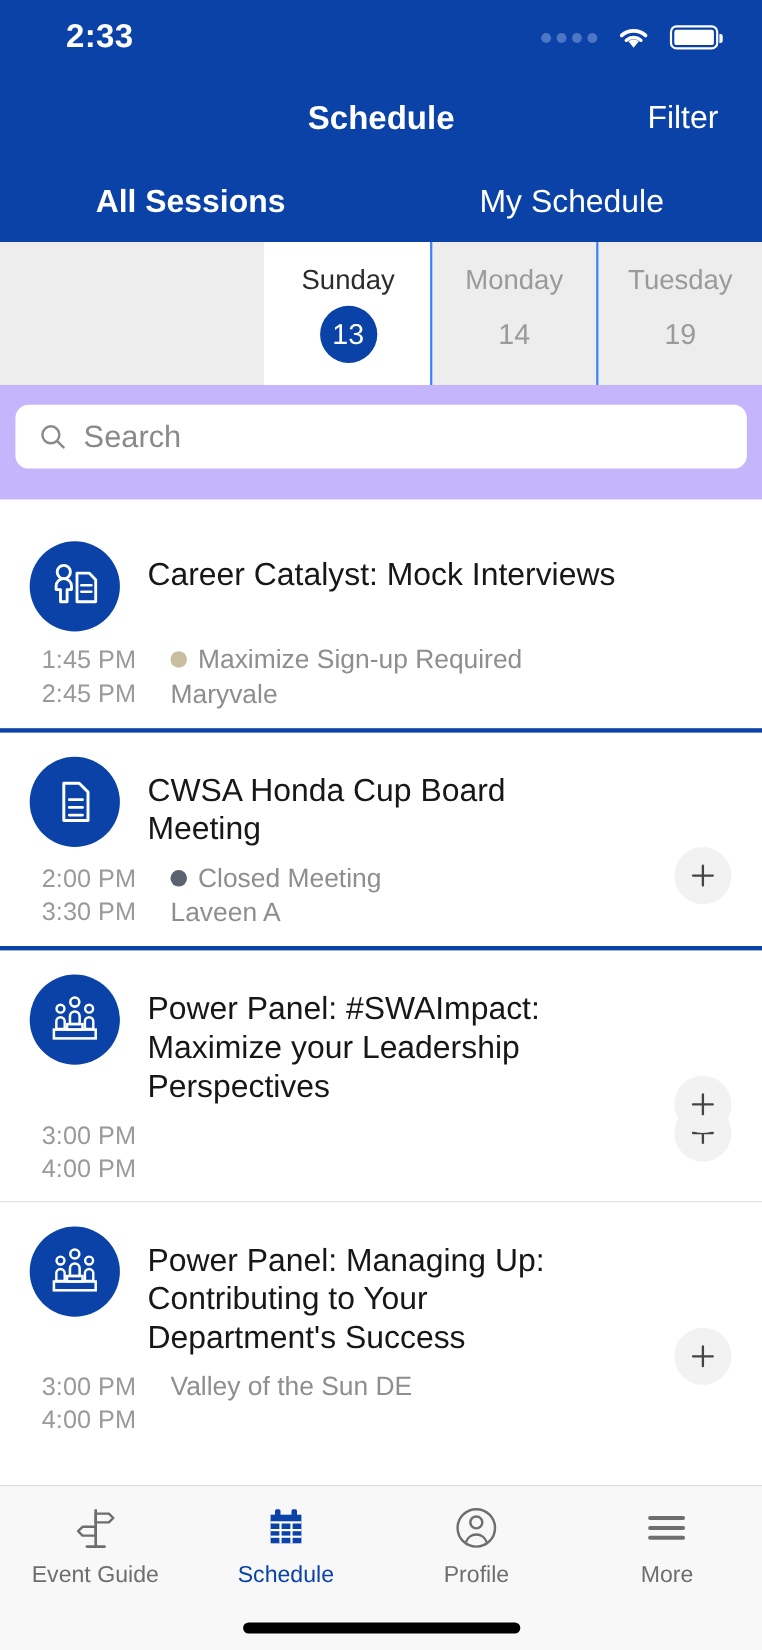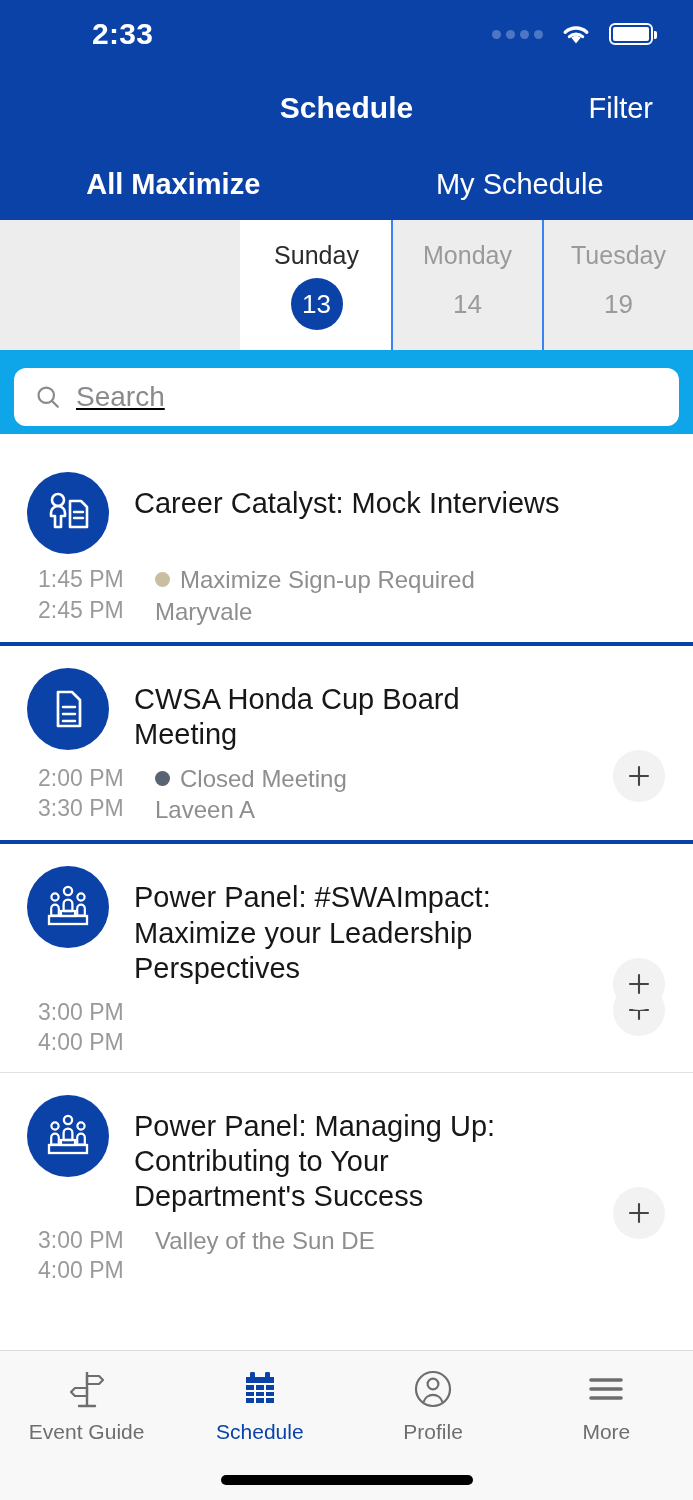--- a/index.html
+++ b/index.html
@@ -9,21 +9,21 @@
     background:#ffffff;
     -webkit-font-smoothing:antialiased;
     overflow:hidden;
   }
   .phone { width:693px; height:1500px; position:relative; display:flex; flex-direction:column; }
 
   
   .header { background:#0a42a8; color:#fff; flex:0 0 auto; }
   .statusbar {
     height:68px; display:flex; align-items:center;
-    justify-content:space-between; padding:0 40px 0 92px;
+    justify-content:space-between; padding:0 40px 0 60px;
   }
   .sb-time { font-size:30px; font-weight:bold; letter-spacing:.3px; }
   .sb-right { display:flex; align-items:center; gap:16px; }
   .cell-dots { display:flex; gap:5px; align-items:center; }
   .cell-dots i { width:9px; height:9px; border-radius:50%; background:#4d77c4; display:block; }
   .wifi { width:34px; height:24px; }
   .battery {
     width:44px; height:22px; border:2.5px solid #ffffff; border-radius:6px;
     position:relative; padding:2px;
   }
@@ -53,21 +53,21 @@
   .day.active { background:#ffffff; border-left-color:#ffffff; }
   .day-name { font-size:25px; color:#9a9a9a; }
   .day.active .day-name { color:#2b2b2b; }
   .day-num { font-size:26px; color:#9a9a9a; line-height:52px; }
   .day.active .day-num {
     width:52px; height:52px; border-radius:50%; background:#0a42a8;
     color:#ffffff; text-align:center;
   }
 
   
-  .searchwrap { flex:0 0 auto; background:#0ea5e9; padding:18px 14px 8px;text-decoration:underline; }
+  .searchwrap { flex:0 0 auto; background:#c4b5fd; padding:18px 14px 28px; }
   .searchbox {
     height:58px; background:#ffffff; border-radius:12px; display:flex;
     align-items:center; gap:14px; padding:0 20px;
   }
   .search-ph { font-size:28px; color:#8a8a8e; }
 
   
   .list { flex:1 1 auto; background:#ffffff; overflow:hidden;margin-top:16px; }
   .divider-blue { height:4px; background:#0a42a8; }
   .divider-grey { height:1px; background:#e2e2e2; }
@@ -131,21 +131,21 @@
           </div>
       </div>
     </div>
 
     <div class="navbar">
       <div class="nav-title">Schedule</div>
       <div class="nav-action">Filter</div>
     </div>
 
     <div class="segbar">
-      <div class="seg active">All Maximize</div>
+      <div class="seg active">All Sessions</div>
       <div class="seg">My Schedule</div>
     </div>
   </div>
 
   <div class="datestrip">
     <div class="day spacer"></div>
     <div class="day active">
       <div class="day-name">Sunday</div>
       <div class="day-num">13</div>
     </div>

